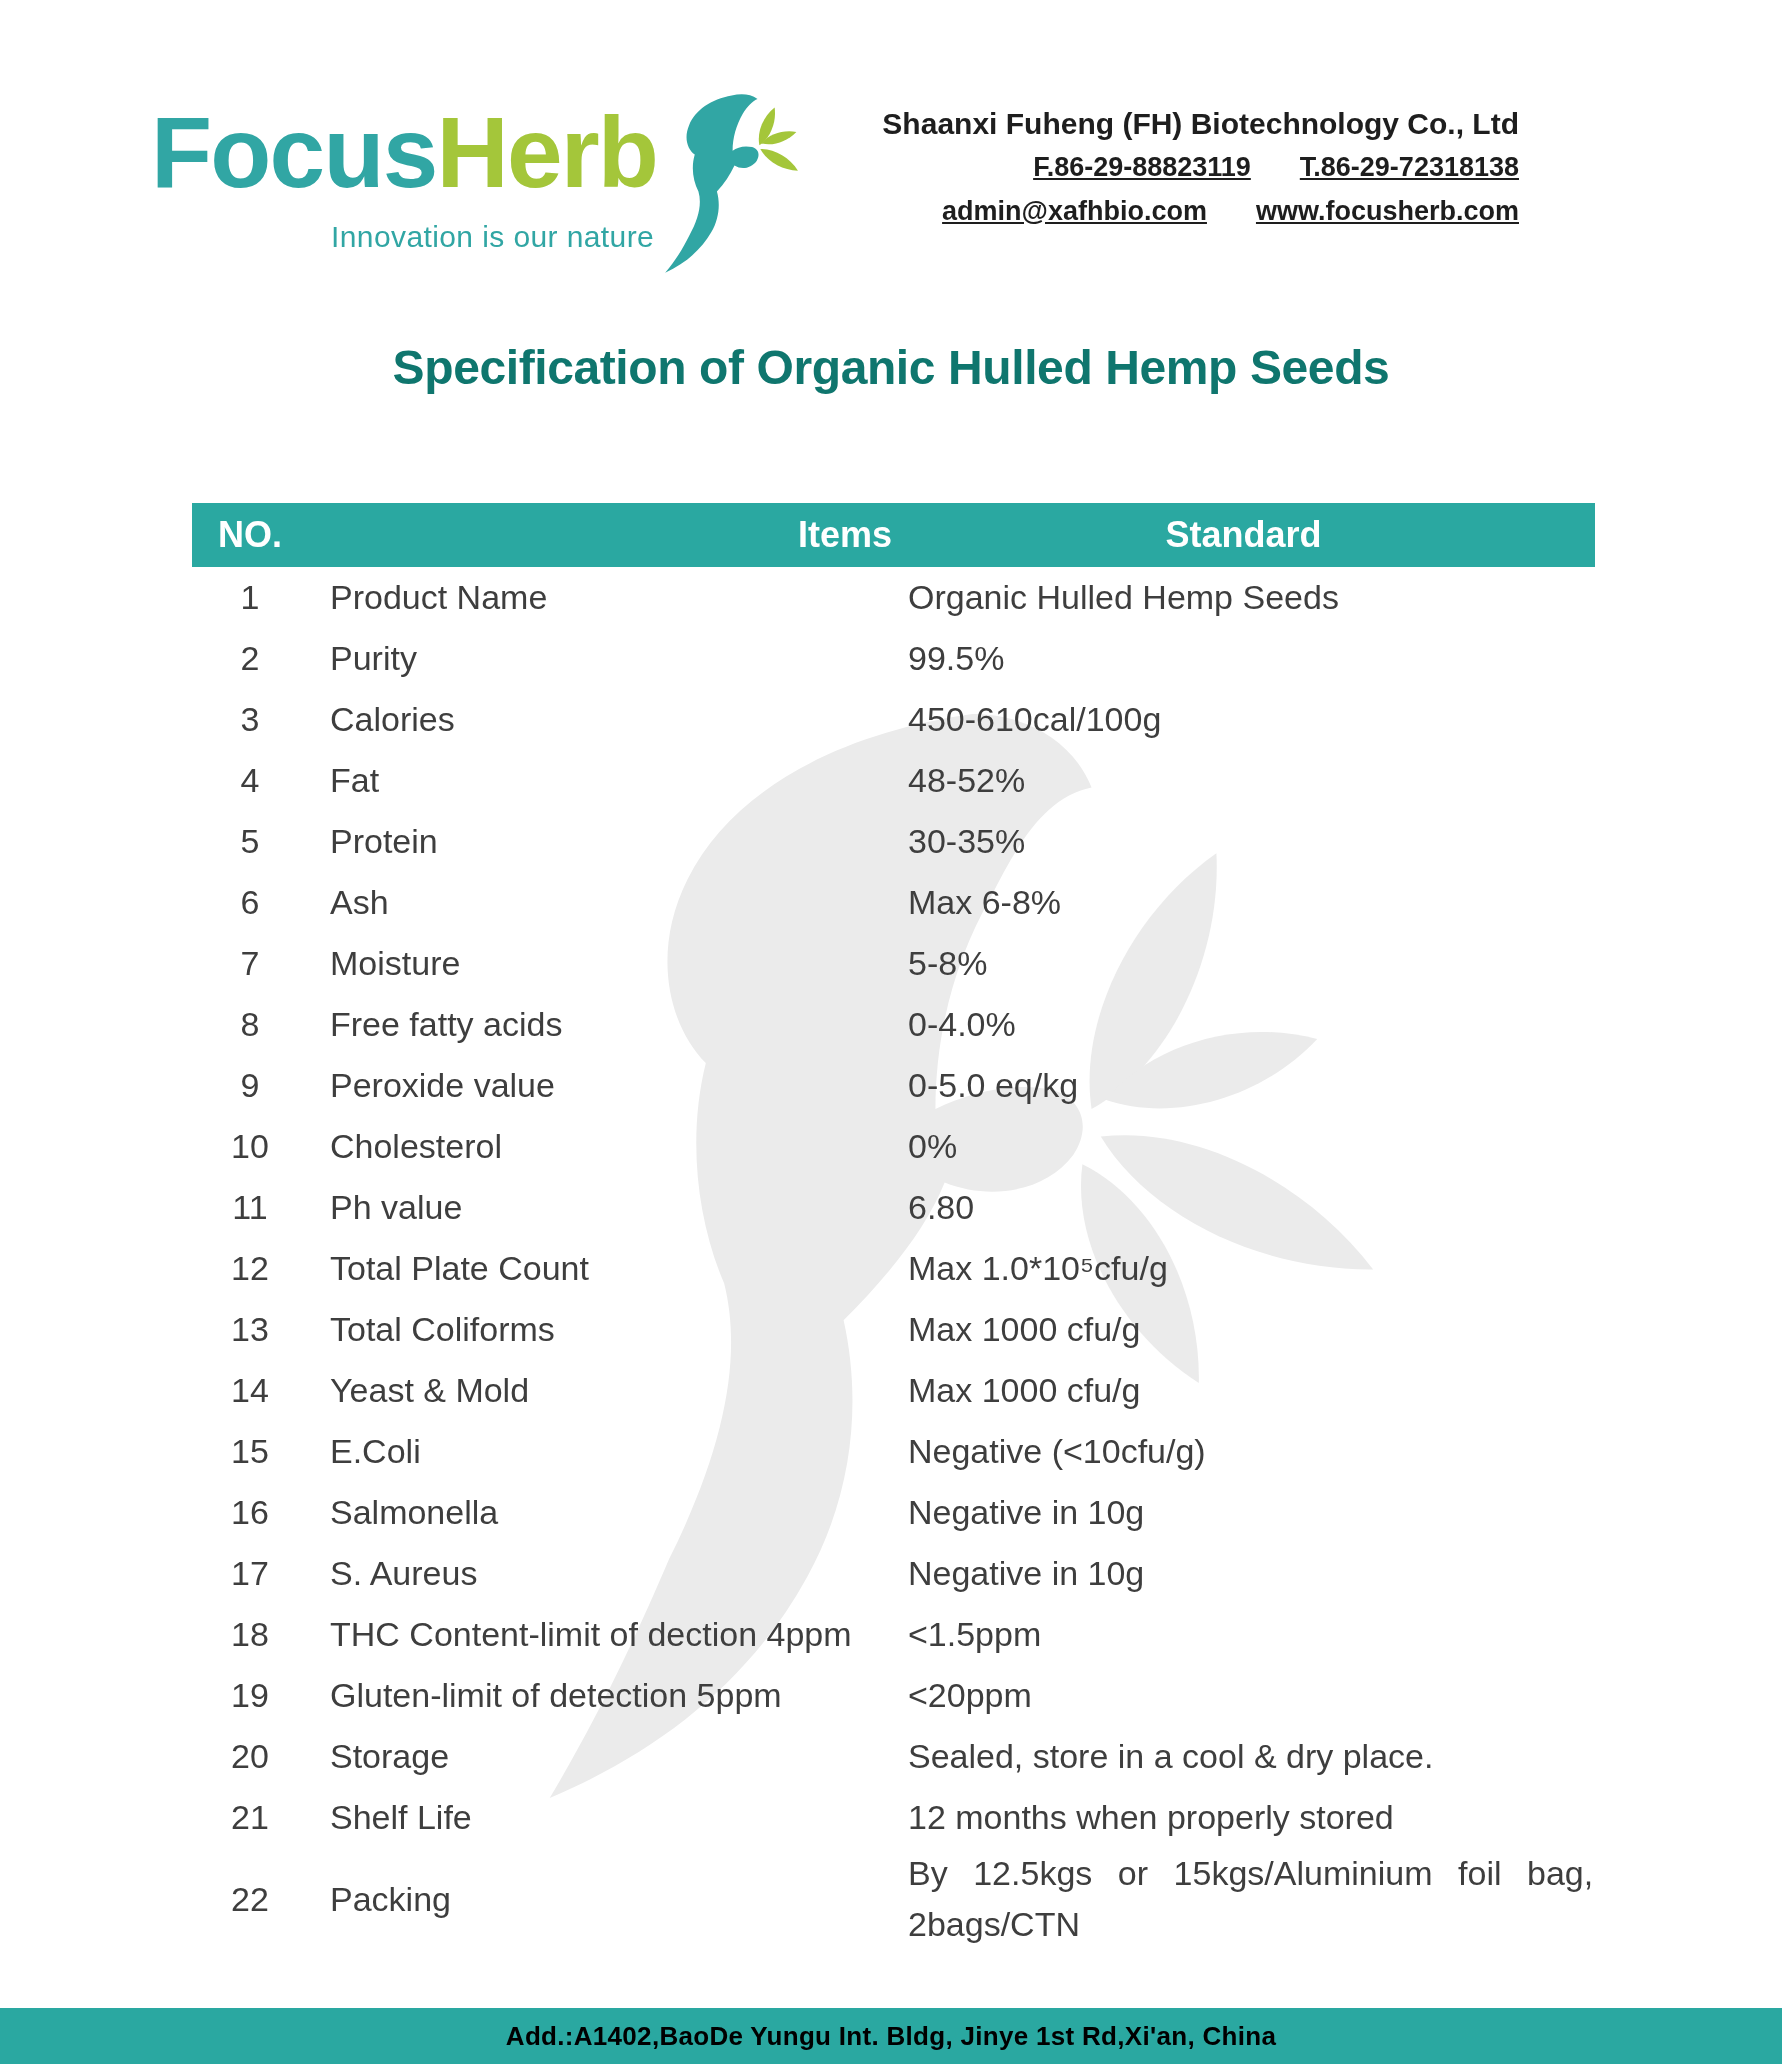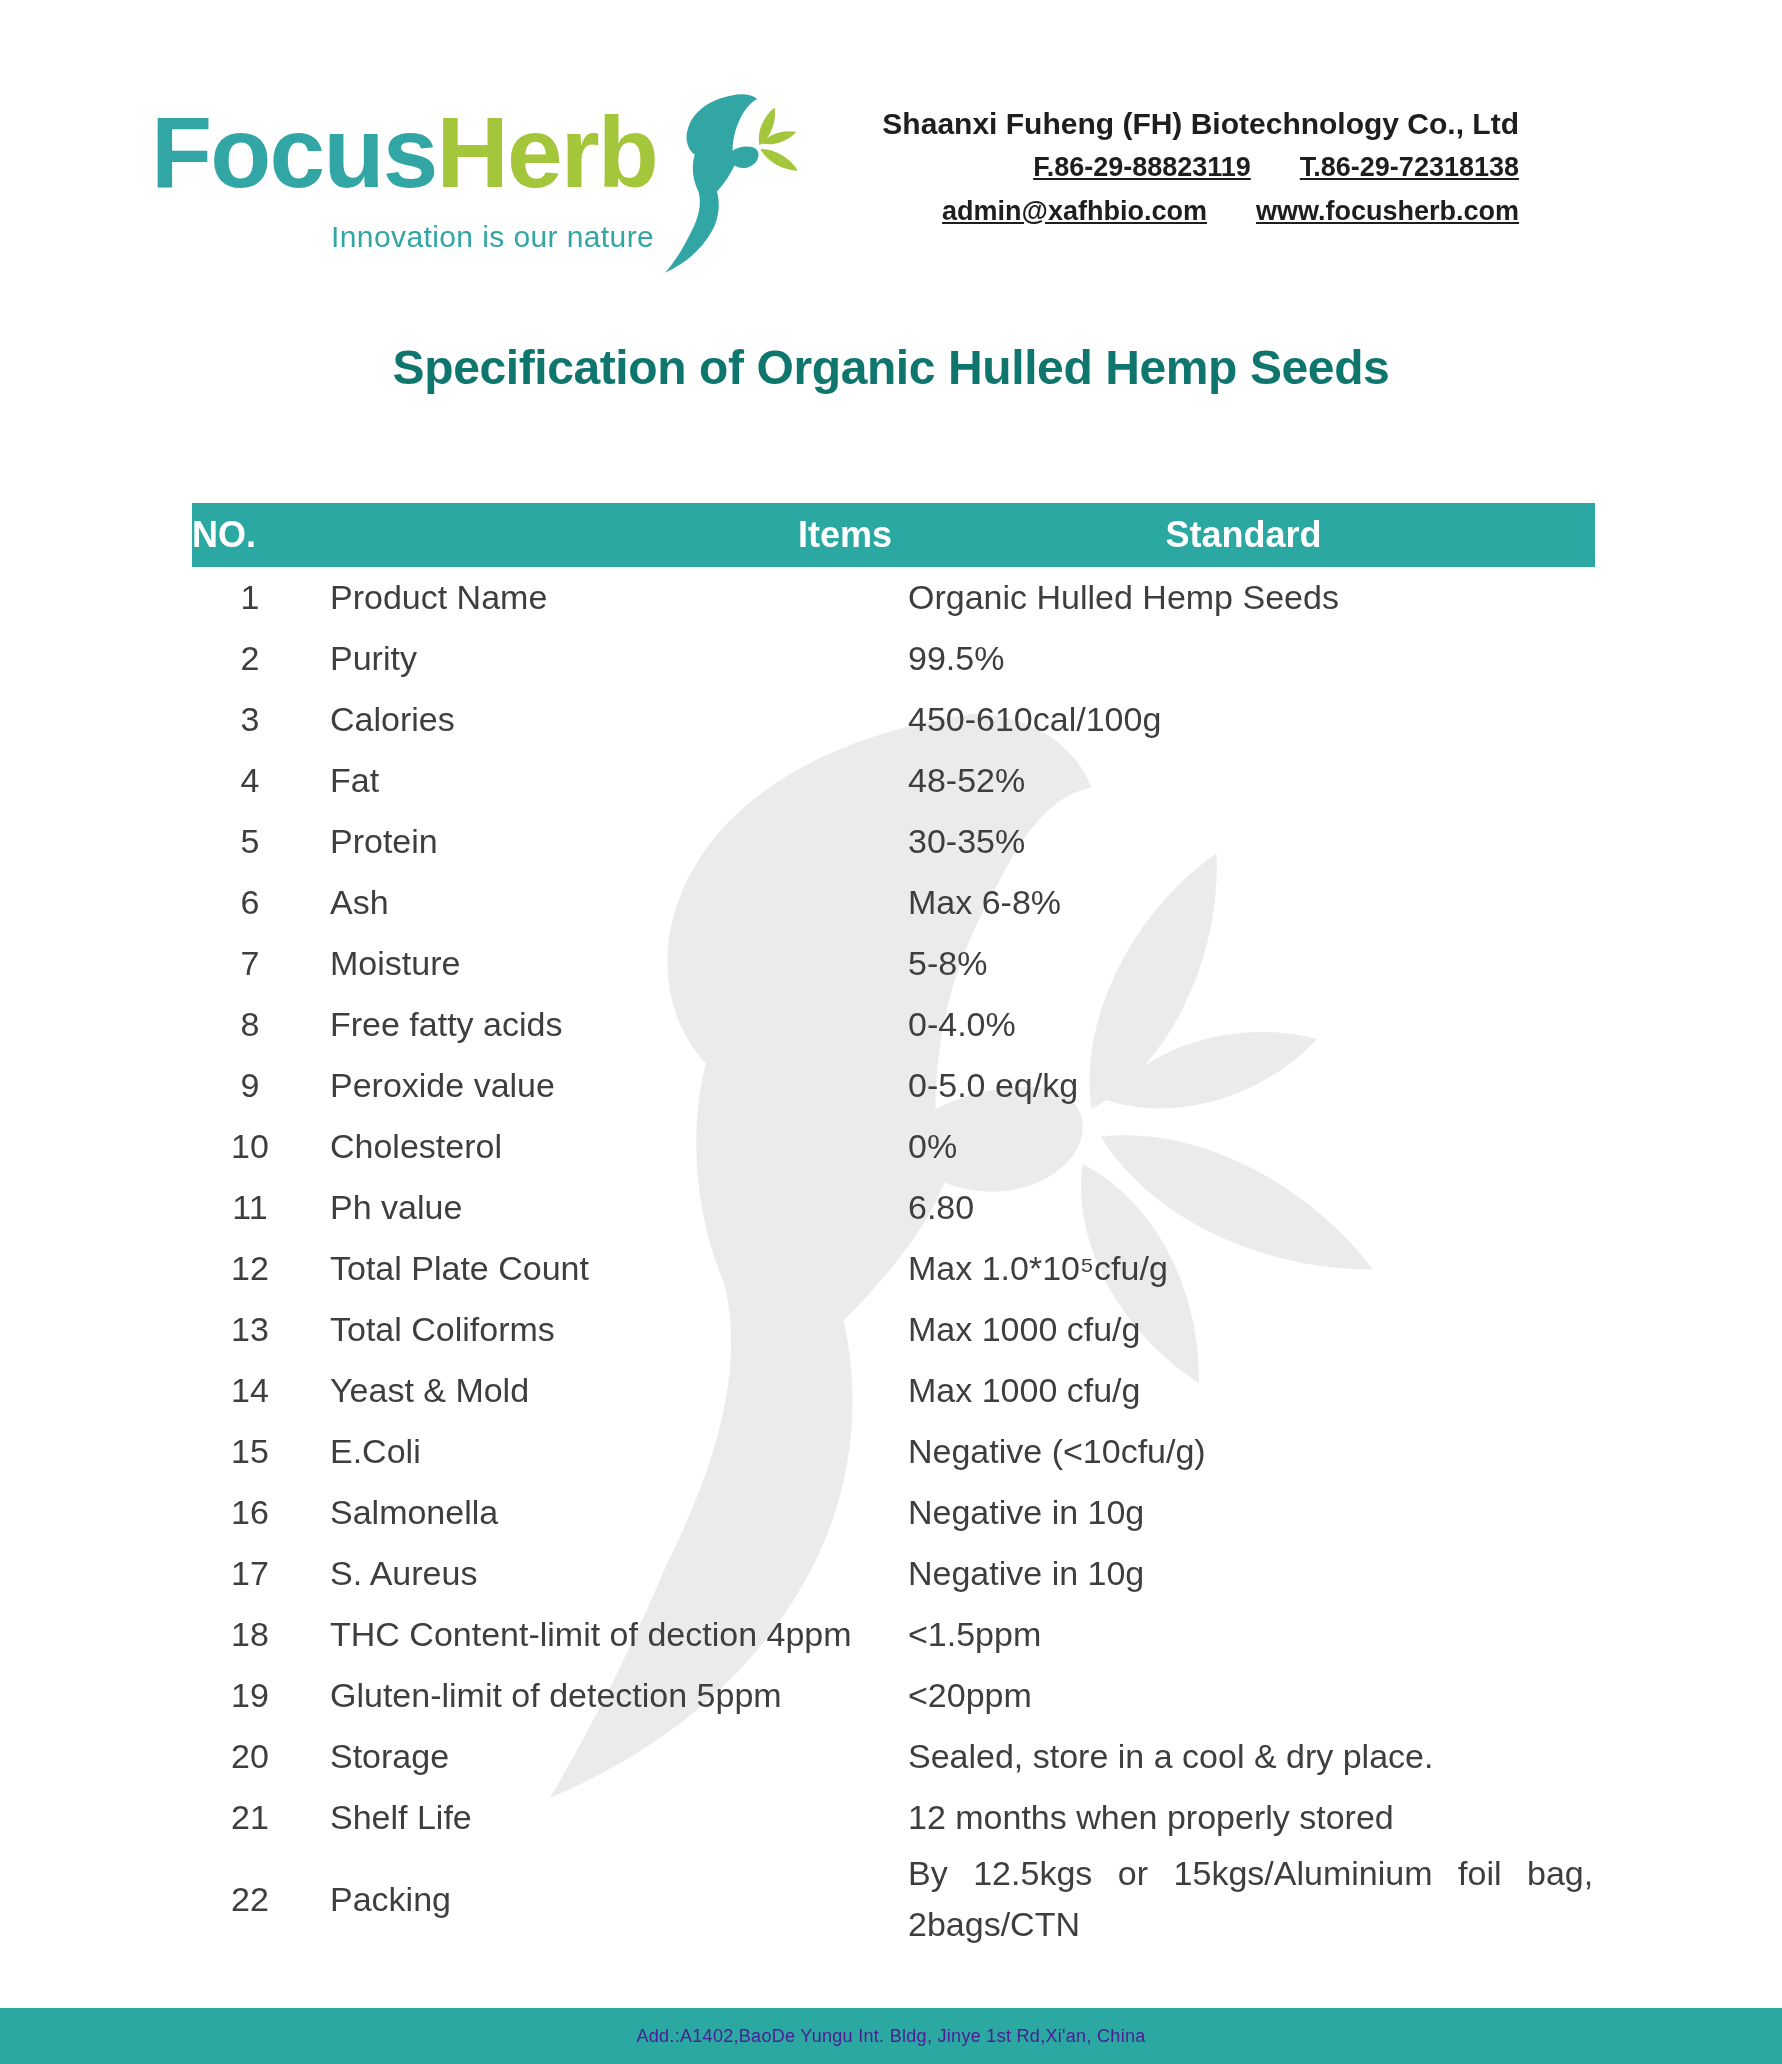--- a/index.html
+++ b/index.html
@@ -32,32 +32,32 @@
   .title{position:absolute;top:340px;left:0;width:100%;text-align:center;
          font-size:48px;font-weight:700;color:#0f766e;letter-spacing:-0.4px;z-index:3;}
 
   
   .watermark{position:absolute;left:446px;top:659px;width:1034px;height:1194px;z-index:0;}
 
   
   .spec{position:absolute;left:192px;top:503px;width:1403px;z-index:2;}
   .thead{display:flex;align-items:center;height:64px;background:var(--teal);
          color:#fff;font-size:36px;font-weight:700;}
-  .h-no{width:116px;}
+  .h-no{width:116px;text-align:center;}
   .h-item{width:584px;text-align:right;}
   .h-std{flex:1;text-align:center;}
   .trow{display:flex;align-items:center;min-height:61px;color:var(--text-dark);}
   .c-no{width:116px;text-align:center;font-size:34px;white-space:nowrap;}
   .c-item{width:584px;padding-left:22px;font-size:34px;white-space:nowrap;}
   .c-std{flex:1;padding-left:16px;padding-right:1.8px;font-size:34px;line-height:1.5;text-align:justify;}
 
   
   .footer{position:absolute;left:0;bottom:0;width:100%;height:57px;background:var(--teal);
           display:flex;align-items:center;justify-content:center;z-index:3;}
-  .footer span{color:#4c1d95;font-size:18px;font-weight:400;letter-spacing:0.3px;}
+  .footer span{color:#000000;font-size:26px;font-weight:700;letter-spacing:0.3px;}
 </style>
 </head>
 <body>
 
 <div class="page">
 
   <div class="hdr">
 
     <div class="logo">
       <div class="logo-text">

